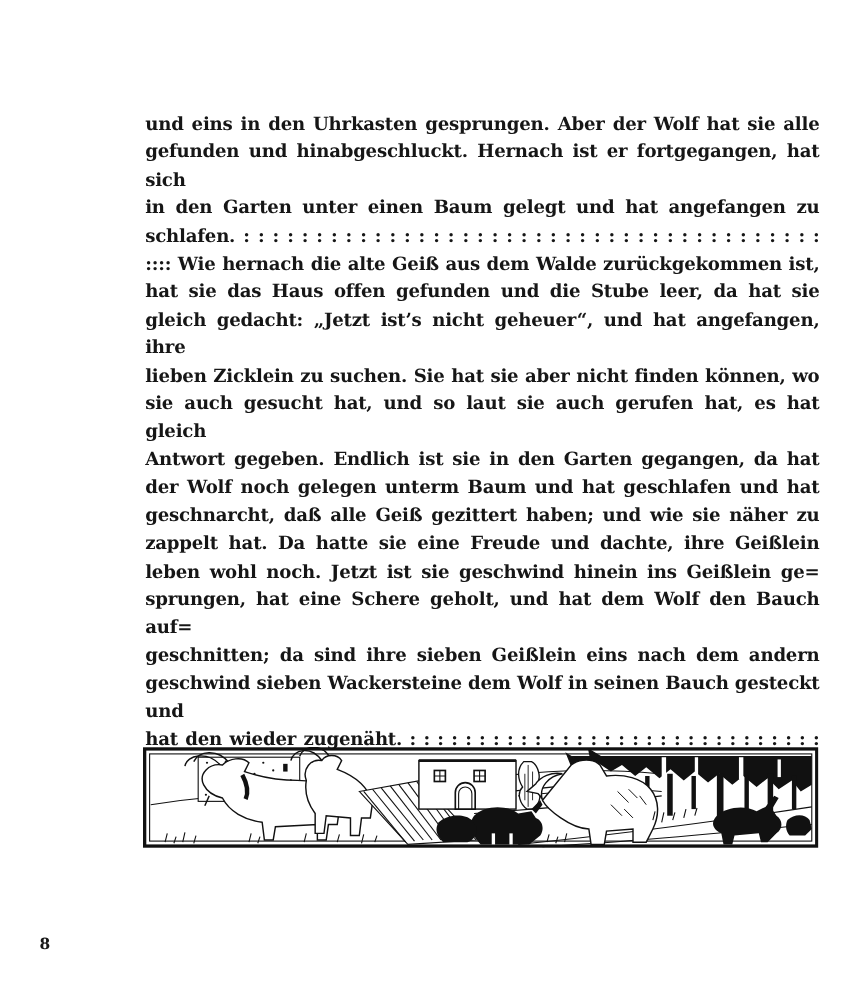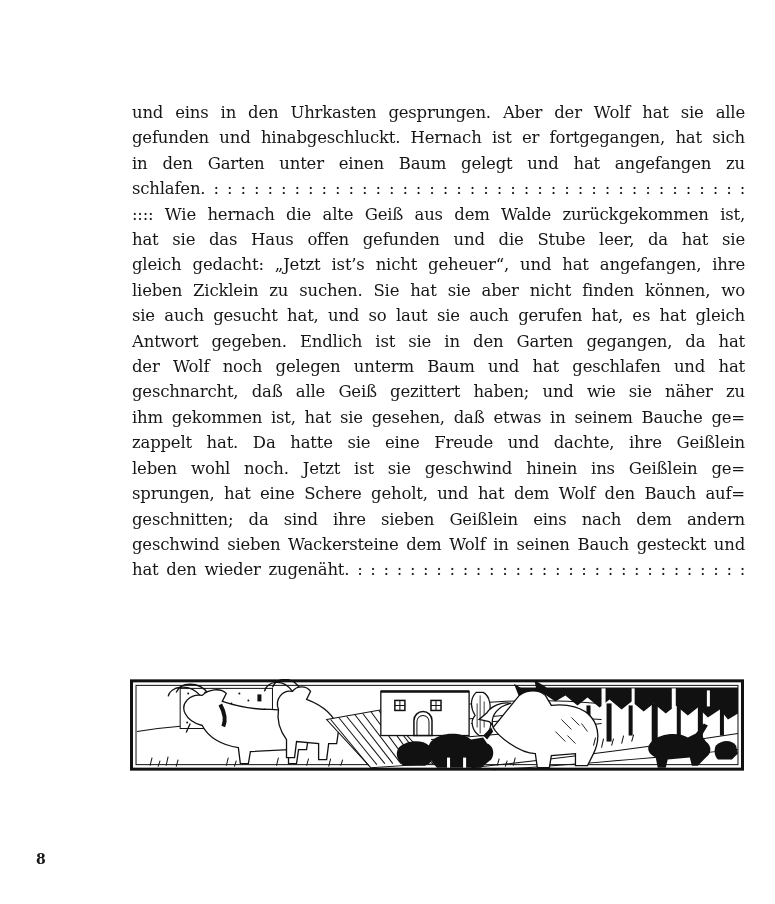--- a/index.html
+++ b/index.html
@@ -10,21 +10,21 @@
     font-family:"DejaVu Serif", serif;
     color:#161616;
     overflow:hidden;
   }
   .textblock{
     position:absolute;
     left:132px;top:100px;width:613px;
   }
   .tline{
     font-size:16.5px;
-    font-weight:400;
+    font-weight:700;
     line-height:25.4px;
     letter-spacing:-0.2px;
     text-align:justify;
     text-align-last:justify;
     -moz-text-align-last:justify;
     white-space:normal;
     color:#161616;
   }
   .illustration{
     position:absolute;
@@ -48,21 +48,20 @@
     <div class="tline">in den Garten unter einen Baum gelegt und hat angefangen zu</div>
     <div class="tline">schlafen. : : : : : : : : : : : : : : : : : : : : : : : : : : : : : : : : : : : : : : : :</div>
     <div class="tline">:::: Wie hernach die alte Geiß aus dem Walde zurückgekommen ist,</div>
     <div class="tline">hat sie das Haus offen gefunden und die Stube leer, da hat sie</div>
     <div class="tline">gleich gedacht: „Jetzt ist’s nicht geheuer“, und hat angefangen, ihre</div>
     <div class="tline">lieben Zicklein zu suchen. Sie hat sie aber nicht finden können, wo</div>
     <div class="tline">sie auch gesucht hat, und so laut sie auch gerufen hat, es hat gleich</div>
     <div class="tline">Antwort gegeben. Endlich ist sie in den Garten gegangen, da hat</div>
     <div class="tline">der Wolf noch gelegen unterm Baum und hat geschlafen und hat</div>
     <div class="tline">geschnarcht, daß alle Geiß gezittert haben; und wie sie näher zu</div>
-    <div class="tline">ihm gekommen ist, hat sie gesehen, daß etwas in seinem Bauche ge=</div>
     <div class="tline">zappelt hat. Da hatte sie eine Freude und dachte, ihre Geißlein</div>
     <div class="tline">leben wohl noch. Jetzt ist sie geschwind hinein ins Geißlein ge=</div>
     <div class="tline">sprungen, hat eine Schere geholt, und hat dem Wolf den Bauch auf=</div>
     <div class="tline">geschnitten; da sind ihre sieben Geißlein eins nach dem andern</div>
     <div class="tline">geschwind sieben Wackersteine dem Wolf in seinen Bauch gesteckt und</div>
     <div class="tline">hat den wieder zugenäht. : : : : : : : : : : : : : : : : : : : : : : : : : : : : : :</div>
   </div>
 
   <div class="illustration">
     <svg viewBox="0 0 612 91" xmlns="http://www.w3.org/2000/svg">

